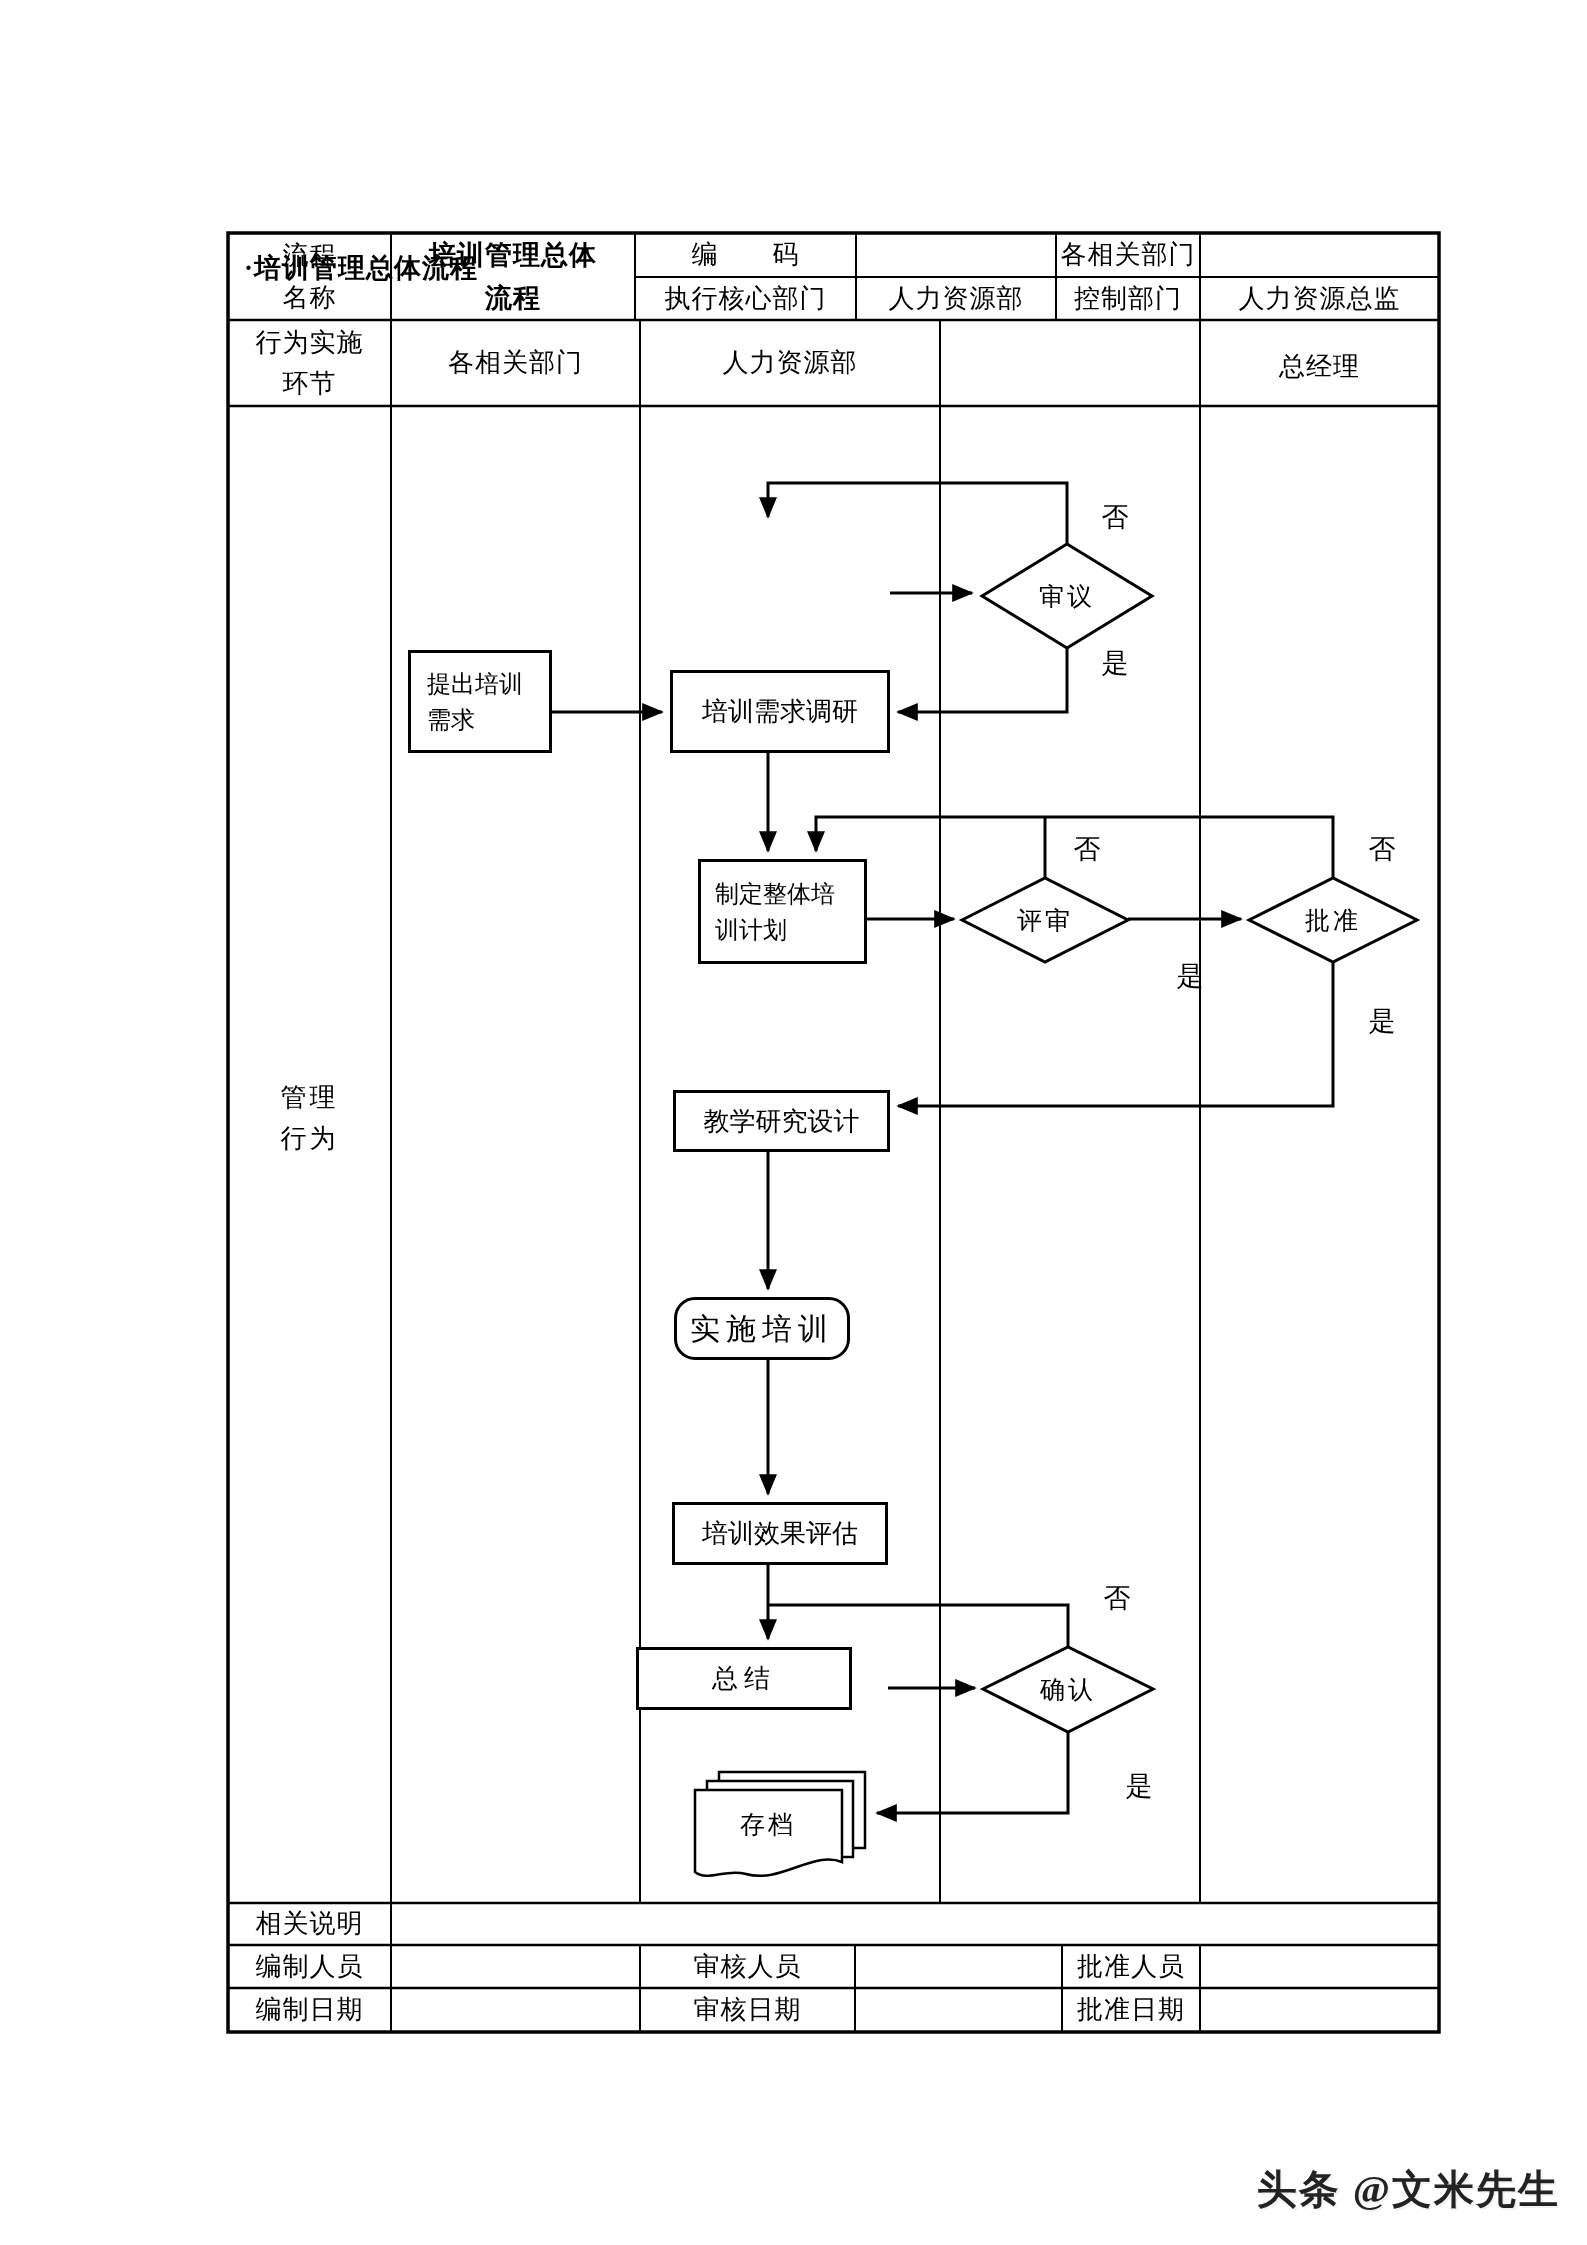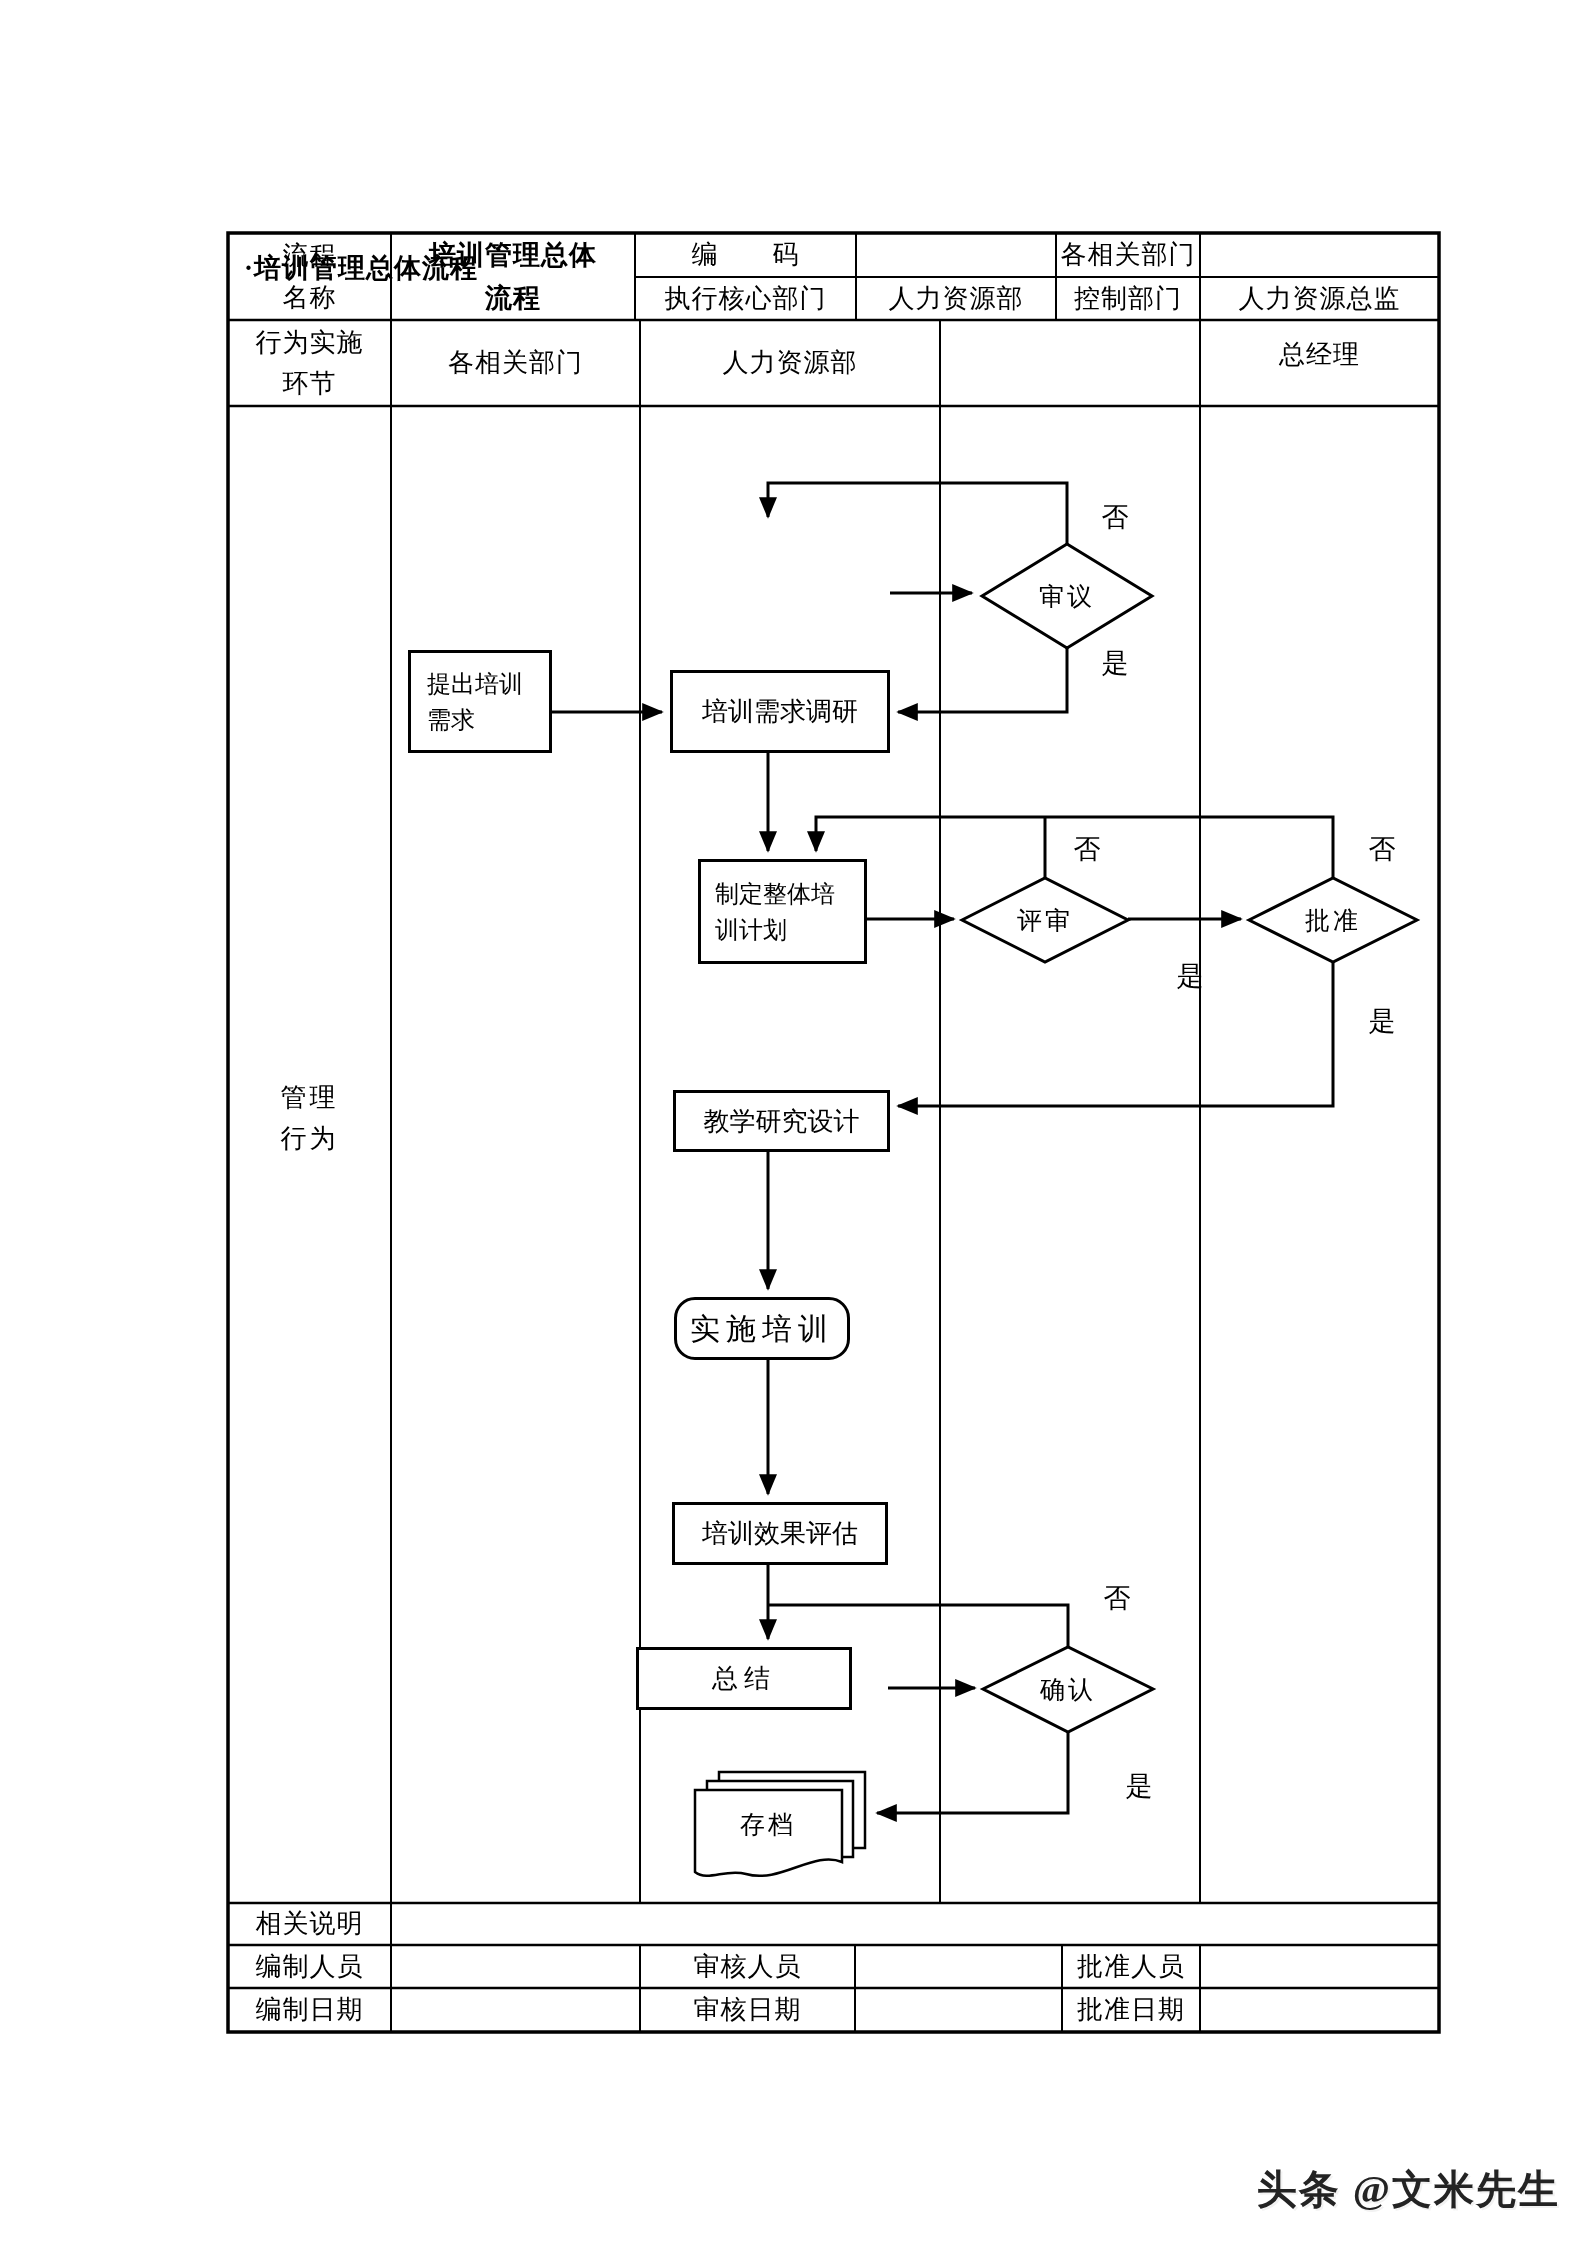--- a/index.html
+++ b/index.html
@@ -103,21 +103,21 @@
   <div class="txt" style="left:1200px;top:233px;width:239px;height:44px;"></div>
   <div class="txt" style="left:635px;top:277px;width:221px;height:43px;">执行核心部门</div>
   <div class="txt" style="left:856px;top:277px;width:200px;height:43px;">人力资源部</div>
   <div class="txt" style="left:1056px;top:277px;width:144px;height:43px;">控制部门</div>
   <div class="txt" style="left:1200px;top:277px;width:239px;height:43px;">人力资源总监</div>
 
   <div class="txt" style="left:228px;top:320px;width:163px;height:86px;">行为实施
 环节</div>
   <div class="txt" style="left:391px;top:320px;width:249px;height:86px;">各相关部门</div>
   <div class="txt" style="left:640px;top:320px;width:300px;height:86px;">人力资源部</div>
-  <div class="txt" style="left:1200px;top:312px;width:239px;height:86px;">总经理</div>
+  <div class="txt" style="left:1200px;top:324px;width:239px;height:86px;">总经理</div>
 
   <div class="txt" style="left:228px;top:1068px;width:163px;height:100px;letter-spacing:3px;">管理
 行为</div>
 
   <div class="box al" style="left:408px;top:650px;width:144px;height:103px;">提出培训
 需求</div>
   <div class="box" style="left:670px;top:670px;width:220px;height:83px;font-size:26px;">培训需求调研</div>
   <div class="box al" style="left:698px;top:859px;width:169px;height:105px;padding-left:14px;">制定整体培
 训计划</div>
   <div class="box" style="left:673px;top:1090px;width:217px;height:62px;font-size:26px;">教学研究设计</div>

